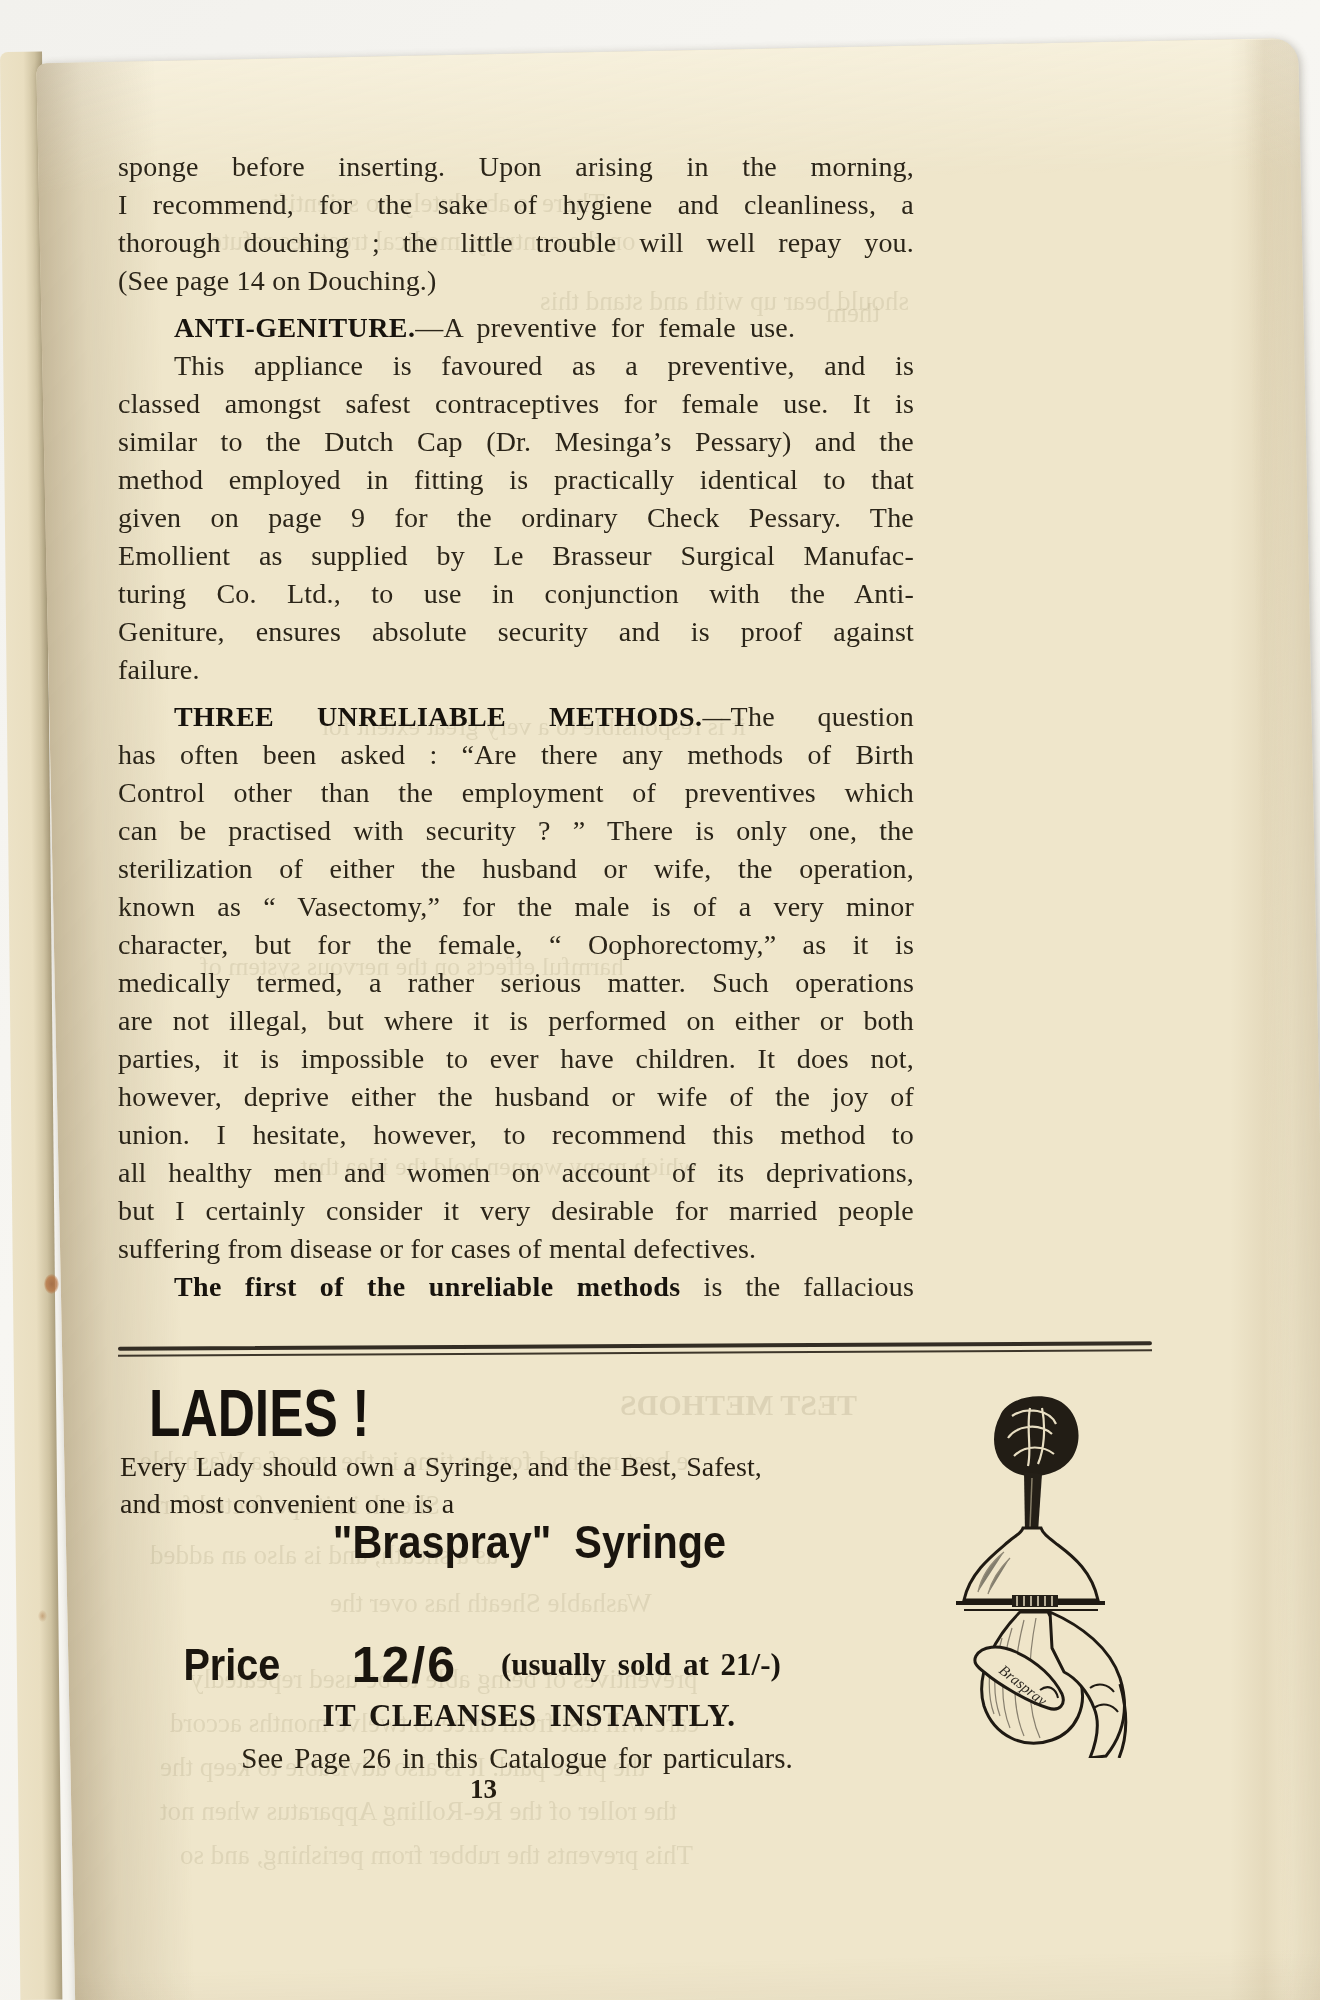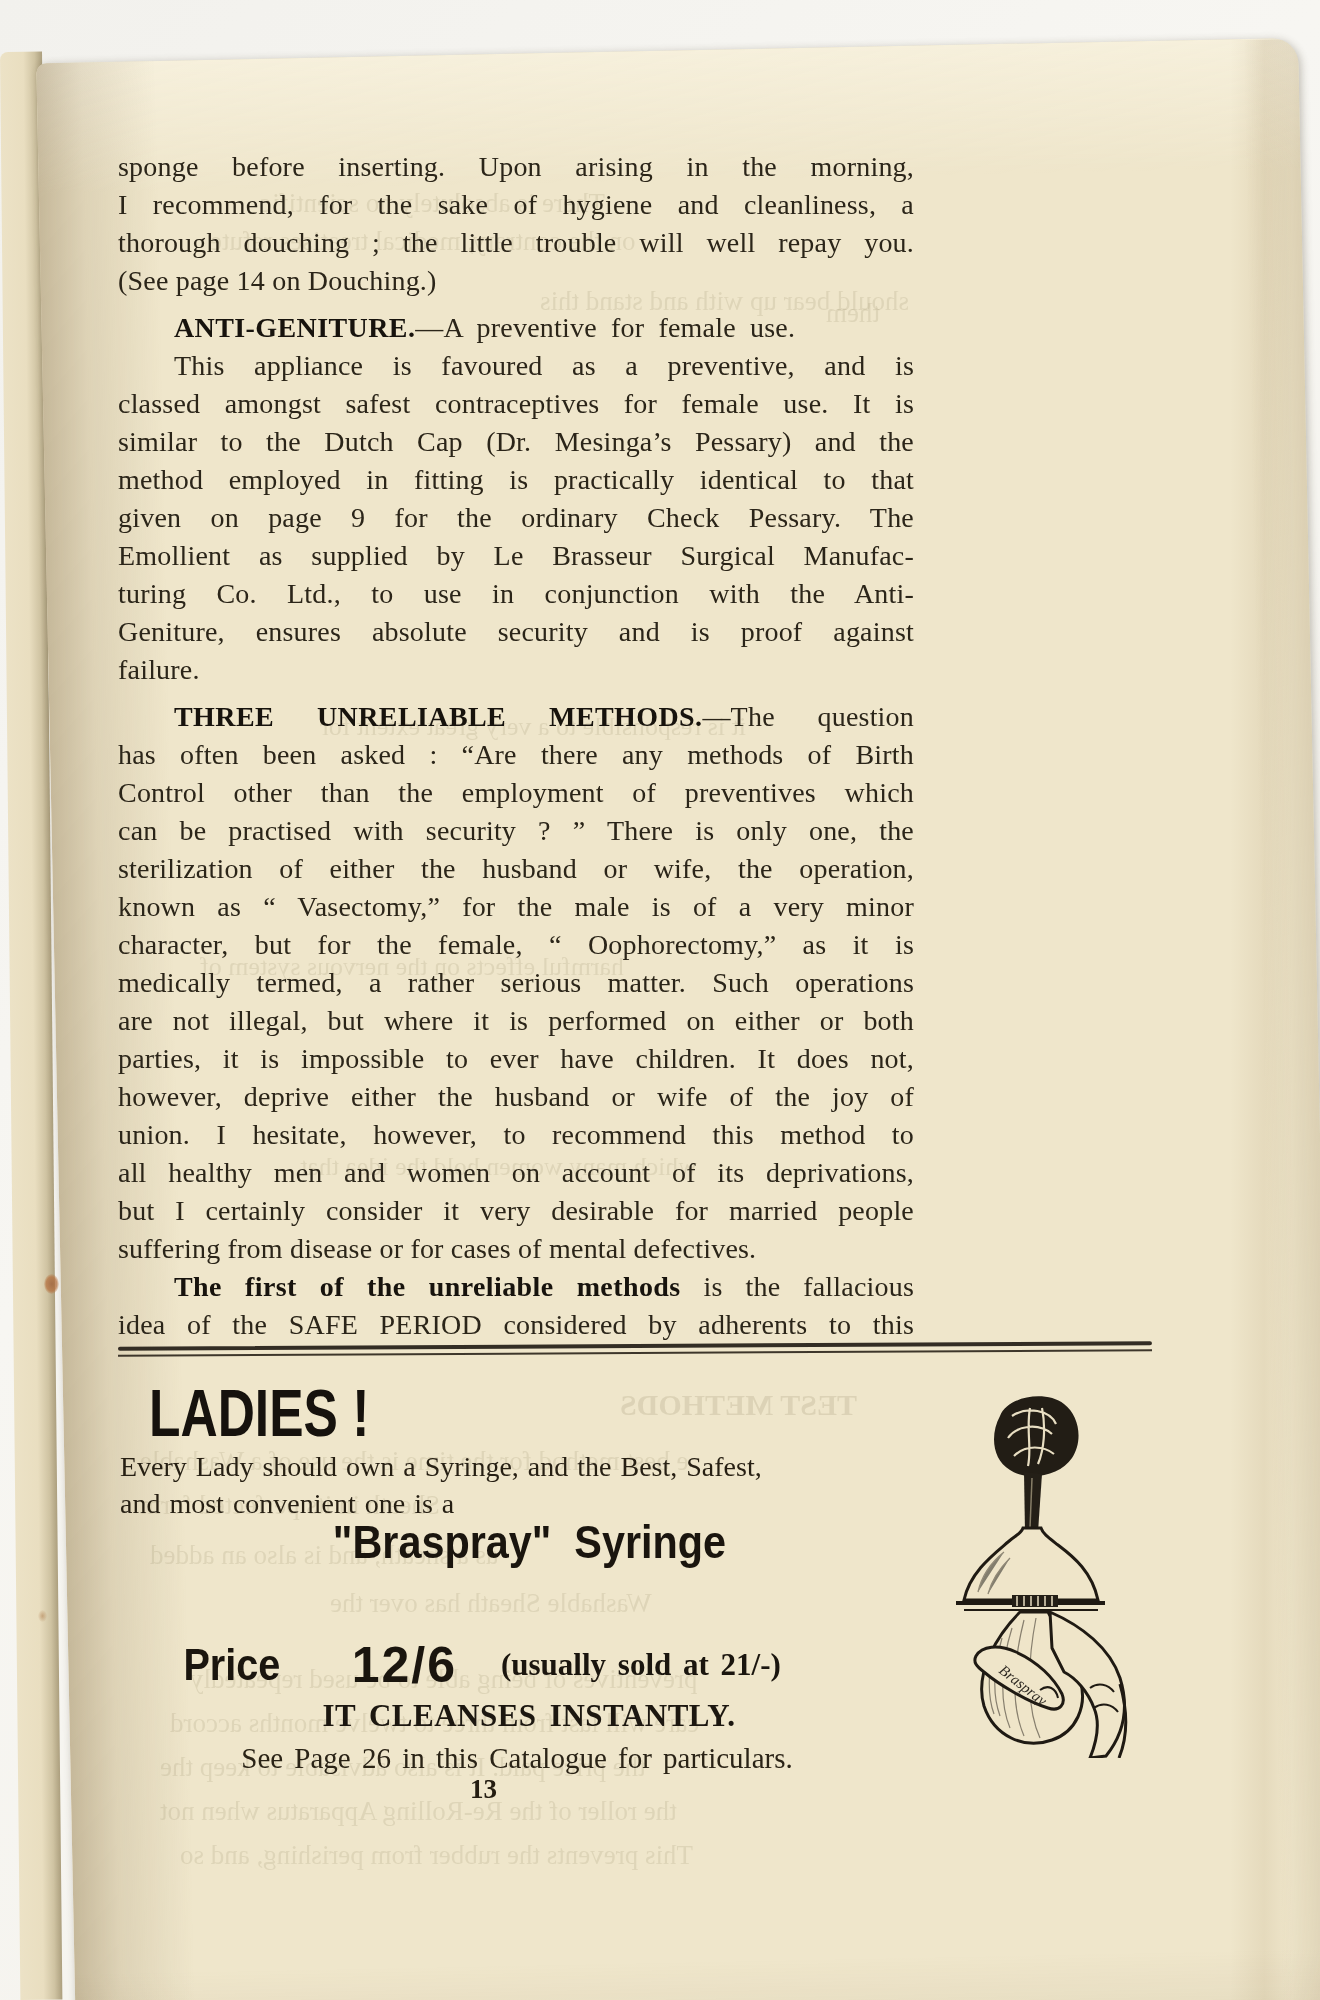--- a/index.html
+++ b/index.html
@@ -144,21 +144,20 @@
           <div class="line">are not illegal, but where it is performed on either or both</div>
           <div class="line">parties, it is impossible to ever have children.  It does not,</div>
           <div class="line">however, deprive either the husband or wife of the joy of</div>
           <div class="line">union.  I hesitate, however, to recommend this method to</div>
           <div class="line">all healthy men and women on account of its deprivations,</div>
           <div class="line">but I certainly consider it very desirable for married people</div>
           <div class="line left">suffering from disease or for cases of mental defectives.</div>
         </div>
         <div class="para">
           <div class="line indent"><b>The first of the unreliable methods</b> is the fallacious</div>
-          <div class="line">idea of the SAFE PERIOD considered by adherents to this</div>
         </div>
       </div>
 
     <div class="rule">
       <div class="r1"></div>
         <div class="r2"></div>
     </div>
 
     <div class="ad">
       <div class="ad-headline"><span>LADIES !</span></div>

